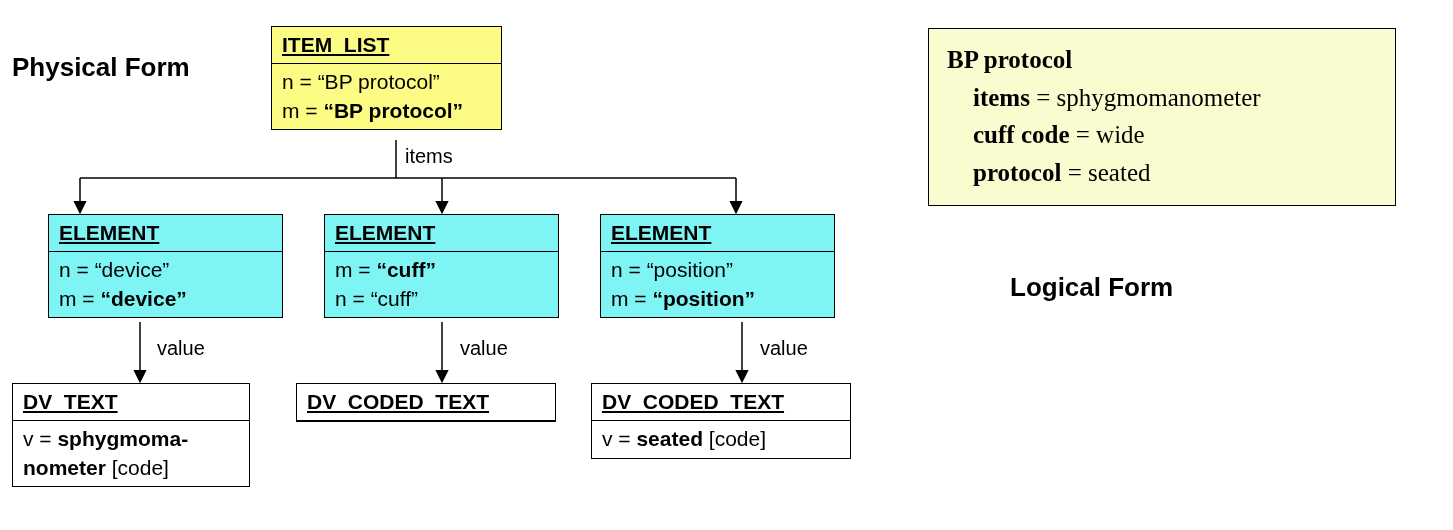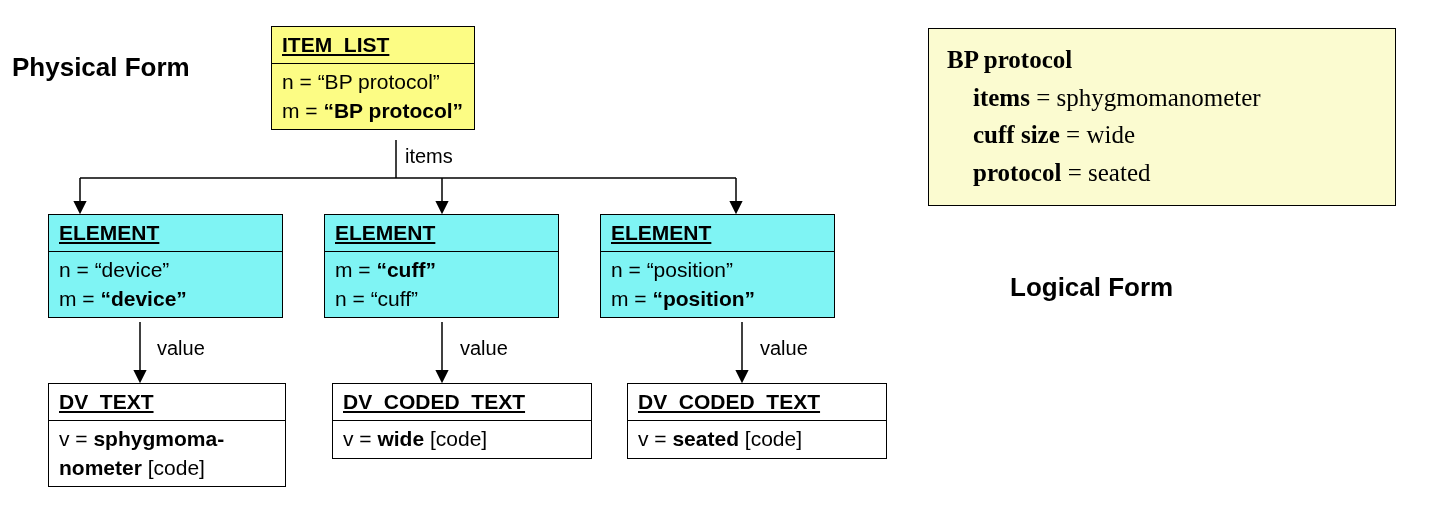--- a/index.html
+++ b/index.html
@@ -22,21 +22,21 @@
     padding: 4px 10px;
     font-weight: bold;
     text-decoration: underline;
     border-bottom: 1.5px solid #000;
   }
   .box .body {
     padding: 4px 10px;
   }
   .yellow { background: #fcfc84; }
   .cyan { background: #7ff4f4; }
-  .white { background: #fff; margin-left: 36px; }
+  .white { background: #fff; }
   .heading {
     position: absolute;
     font-weight: bold;
     font-size: 26px;
     font-family: Arial, Helvetica, sans-serif;
   }
   .edge-label {
     position: absolute;
     font-size: 20px;
   }
@@ -57,21 +57,21 @@
     height: 530px;
     pointer-events: none;
   }
 </style>
 </head>
 <body>
 
 <div class="heading" style="left:12px; top:52px;">Physical Form</div>
 <div class="heading" style="left:1010px; top:272px;">Logical Form</div>
 
-<div class="box yellow" style="left:271px; top:26px; width:204px;">
+<div class="box yellow" style="left:271px; top:26px; width:231px;">
   <div class="header">ITEM_LIST</div>
   <div class="body">
     <div>n = <span>“BP protocol”</span></div>
     <div>m = <b>“BP protocol”</b></div>
   </div>
 </div>
 
 <div class="edge-label" style="left:405px; top:145px;">items</div>
 
 <div class="box cyan" style="left:48px; top:214px; width:235px;">
@@ -103,32 +103,31 @@
 <div class="edge-label" style="left:760px; top:337px;">value</div>
 
 <div class="box white" style="left:12px; top:383px; width:238px;">
   <div class="header">DV_TEXT</div>
   <div class="body">v = <b style="white-space:pre-line;">sphygmoma-
 nometer</b><span> [code]</span></div>
 </div>
 
 <div class="box white" style="left:296px; top:383px; width:260px;">
   <div class="header">DV_CODED_TEXT</div>
-  <div class="body">v = <b>wide</b><span> [code]</span></div>
 </div>
 
 <div class="box white" style="left:591px; top:383px; width:260px;">
   <div class="header">DV_CODED_TEXT</div>
   <div class="body">v = <b>seated</b><span> [code]</span></div>
 </div>
 
 <div class="logical-box" style="left:928px; top:28px; width:468px;">
   <div class="row"><b>BP protocol</b></div>
   <div class="row" style="padding-left:26px;"><b>items</b> = <span>sphygmomanometer</span></div>
-  <div class="row" style="padding-left:26px;"><b>cuff size</b> = <span>wide</span></div>
+  <div class="row" style="padding-left:26px;"><b>cuff code</b> = <span>wide</span></div>
   <div class="row" style="padding-left:26px;"><b>protocol</b> = <span>seated</span></div>
 </div>
 
 <svg class="arrows">
   <defs>
     <marker id="arrow" viewBox="0 0 12 12" refX="10" refY="6" markerWidth="9" markerHeight="9" orient="auto-start-reverse">
       <path d="M0,0 L12,6 L0,12 Z" fill="#000"></path>
     </marker>
   </defs>
 

